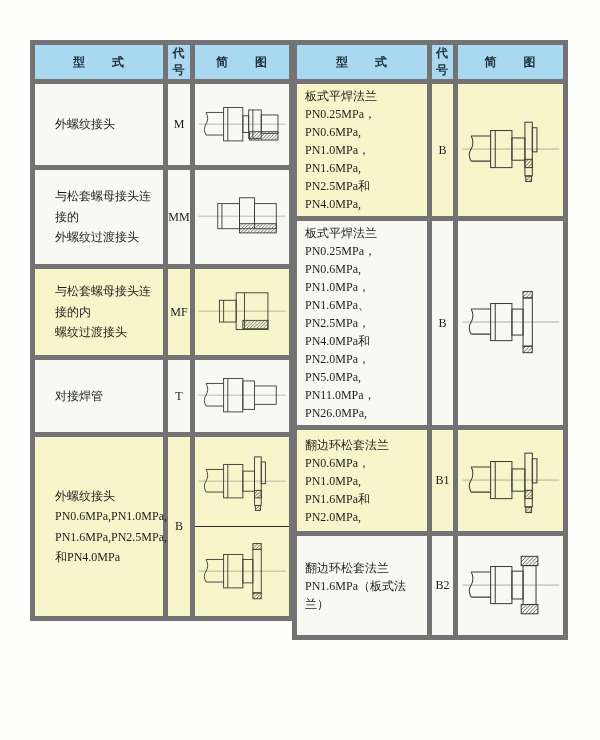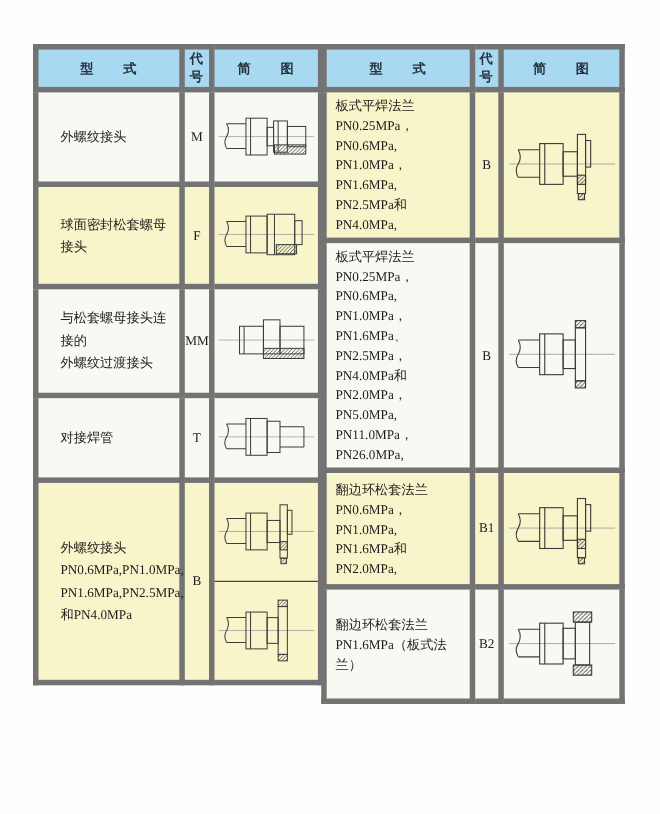--- a/index.html
+++ b/index.html
@@ -151,36 +151,37 @@
     </tr>
     <tr class="lr0">
       <td class="type-cell bg-w">外螺纹接头</td>
       <td class="code-cell bg-w">M</td>
       <td class="diag-cell bg-w">
         <svg class="dg dg-l" viewBox="0 0 110 72">
               <use href="#sym-m"></use>
             </svg>
       </td>
     </tr>
-    <tr class="lr1">
-      <td class="type-cell bg-y">球面密封松套螺母接头</td>
-      <td class="code-cell bg-y">F</td>
-      <td class="diag-cell bg-y">
-        <svg class="dg dg-l" viewBox="0 0 110 72">
-              <use href="#sym-f"></use>
-            </svg>
-      </td>
-    </tr>
     <tr class="lr2">
       <td class="type-cell bg-w">与松套螺母接头连接的
 外螺纹过渡接头</td>
       <td class="code-cell bg-w">MM</td>
       <td class="diag-cell bg-w">
         <svg class="dg dg-l" viewBox="0 0 110 72">
               <use href="#sym-mm"></use>
+            </svg>
+      </td>
+    </tr>
+    <tr class="lr3">
+      <td class="type-cell bg-y">与松套螺母接头连接的内
+螺纹过渡接头</td>
+      <td class="code-cell bg-y">MF</td>
+      <td class="diag-cell bg-y">
+        <svg class="dg dg-l" viewBox="0 0 110 72">
+              <use href="#sym-mf"></use>
             </svg>
       </td>
     </tr>
     <tr class="lr4">
       <td class="type-cell bg-w">对接焊管</td>
       <td class="code-cell bg-w">T</td>
       <td class="diag-cell bg-w">
         <svg class="dg dg-l" viewBox="0 0 110 72">
               <use href="#sym-t"></use>
             </svg>

